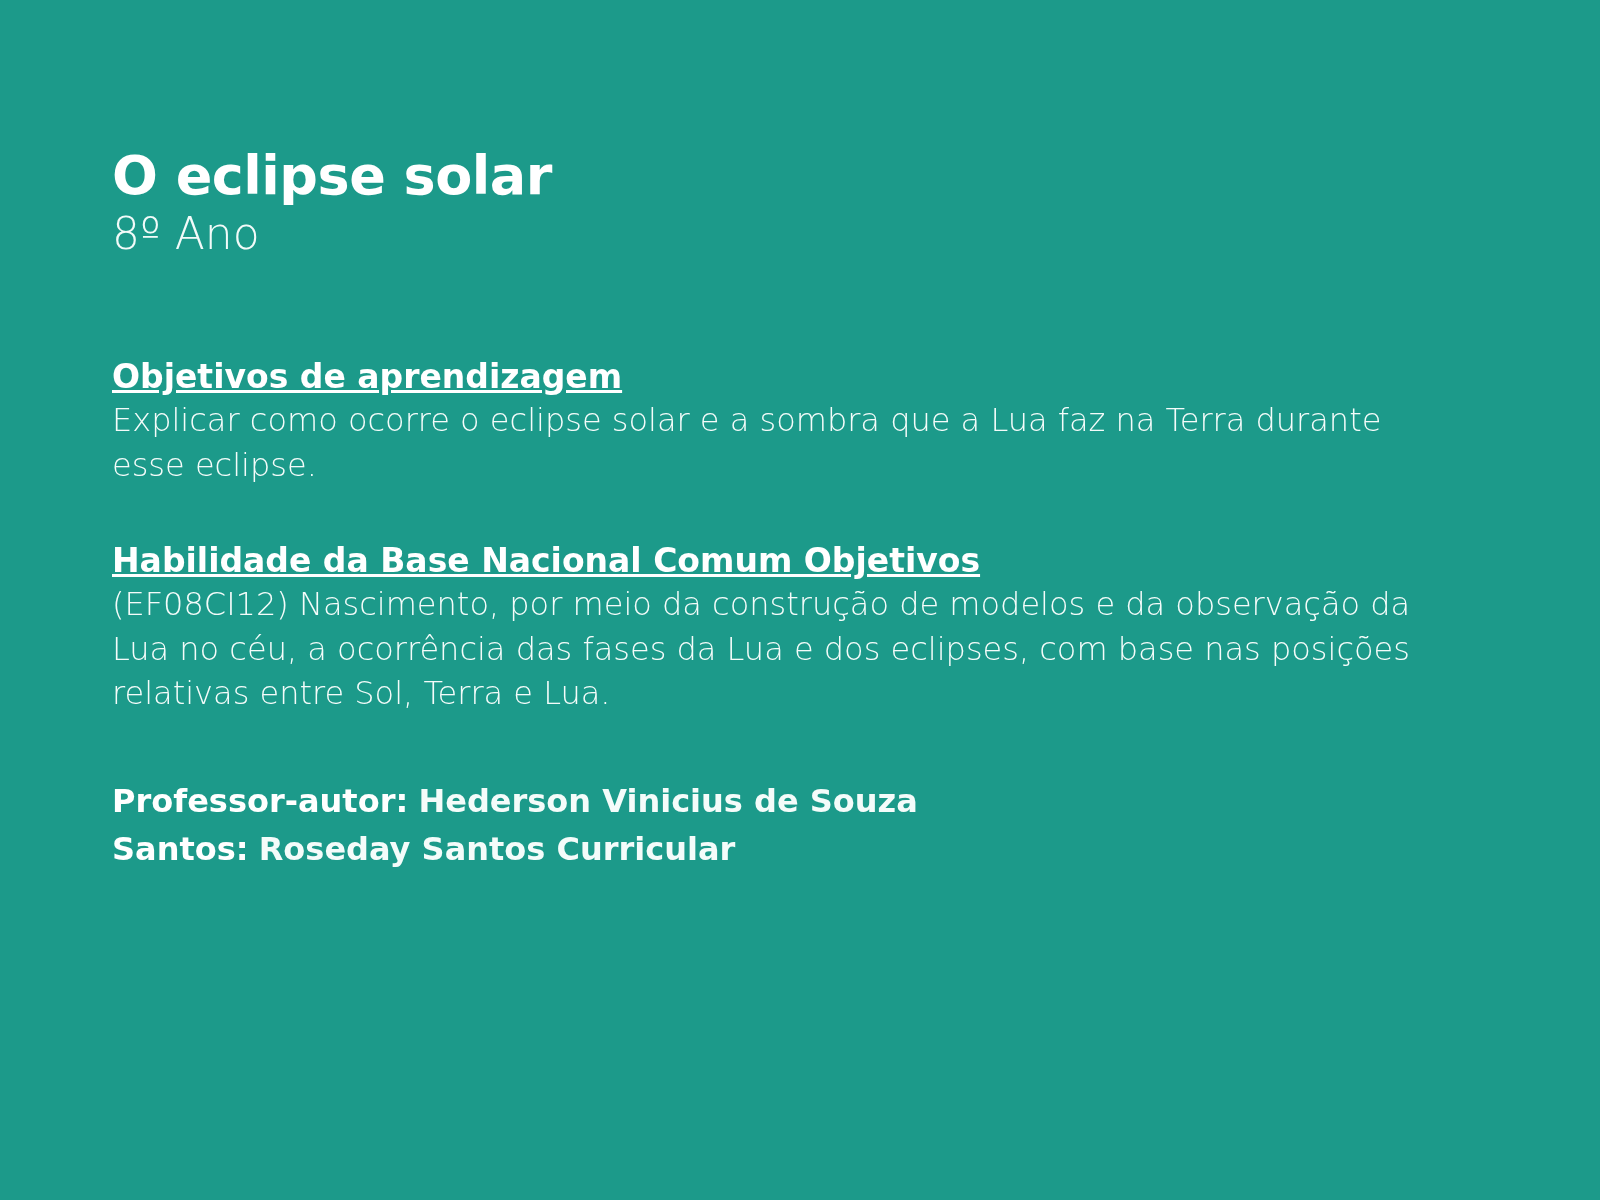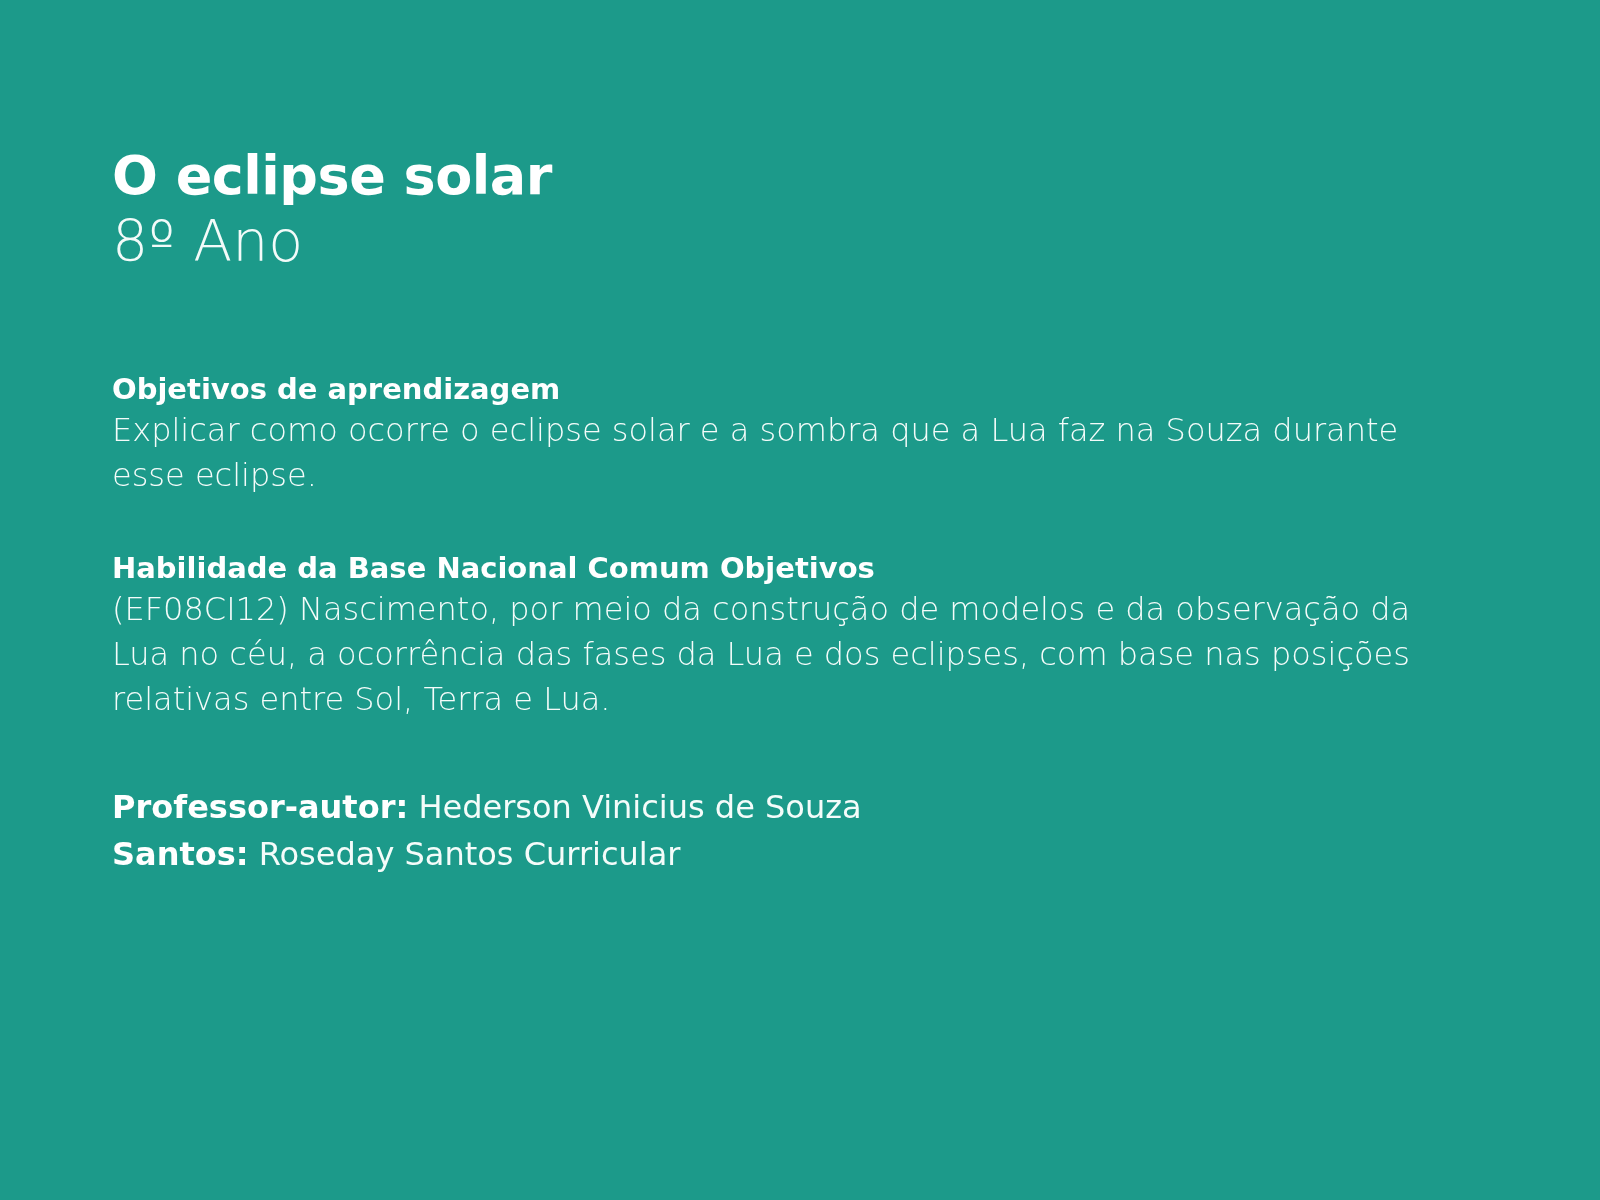--- a/index.html
+++ b/index.html
@@ -29,41 +29,42 @@
   }
   .deck-title {
     font-size: 54px;
     font-weight: 700;
     line-height: 1.02;
     letter-spacing: -0.5px;
     margin: 0;
     color: #ffffff;
   }
   .deck-subtitle {
-    font-size: 57px;
+    font-size: 44px;
     font-weight: 300;
     line-height: 1.15;
     margin: 6px 0 0 0;
     color: #f2fbf9;
   }
 
   
   .section {
     margin: 0 0 54px 0;
     max-width: 1320px;
   }
   .section:last-of-type {
     margin-bottom: 0;
   }
   .section-heading {
-    font-size: 29px;
+    font-size: 33px;
     font-weight: 700;
     line-height: 1.16;
     margin: 0 0 2px 0;
     color: #ffffff;
+    text-decoration: underline;
   }
   .section-body {
     font-size: 32px;
     font-weight: 300;
     line-height: 1.40;
     margin: 0;
     color: #f4fcfa;
     max-width: 1318px;
   }
 
@@ -76,36 +77,36 @@
     font-weight: 300;
     line-height: 1.48;
     color: #f4fcfa;
     white-space: nowrap;
   }
   .credit-role {
     font-weight: 700;
     color: #ffffff;
   }
   .credit-name {
-    font-weight: 400;
+    font-weight: 700;
   }
 </style>
 </head>
 <body style="background: rgb(28, 154, 138);">
 
 <div class="slide">
 
   <div class="title-block">
     <h1 class="deck-title">O eclipse solar</h1>
     <div class="deck-subtitle">8º Ano</div>
   </div>
 
   <div class="section">
     <div class="section-heading">Objetivos de aprendizagem</div>
-    <p class="section-body">Explicar como ocorre o eclipse solar e a sombra que a Lua faz na Souza durante esse eclipse.</p>
+    <p class="section-body">Explicar como ocorre o eclipse solar e a sombra que a Lua faz na Terra durante esse eclipse.</p>
   </div>
 
   <div class="section">
     <div class="section-heading">Habilidade da Base Nacional Comum Objetivos</div>
     <p class="section-body">(EF08CI12) Nascimento, por meio da construção de modelos e da observação da Lua no céu, a ocorrência das fases da Lua e dos eclipses, com base nas posições relativas entre Sol, Terra e Lua.</p>
   </div>
 
   <div class="credits">
     <div class="credit-line">
       <span class="credit-role">Professor-autor:</span>

